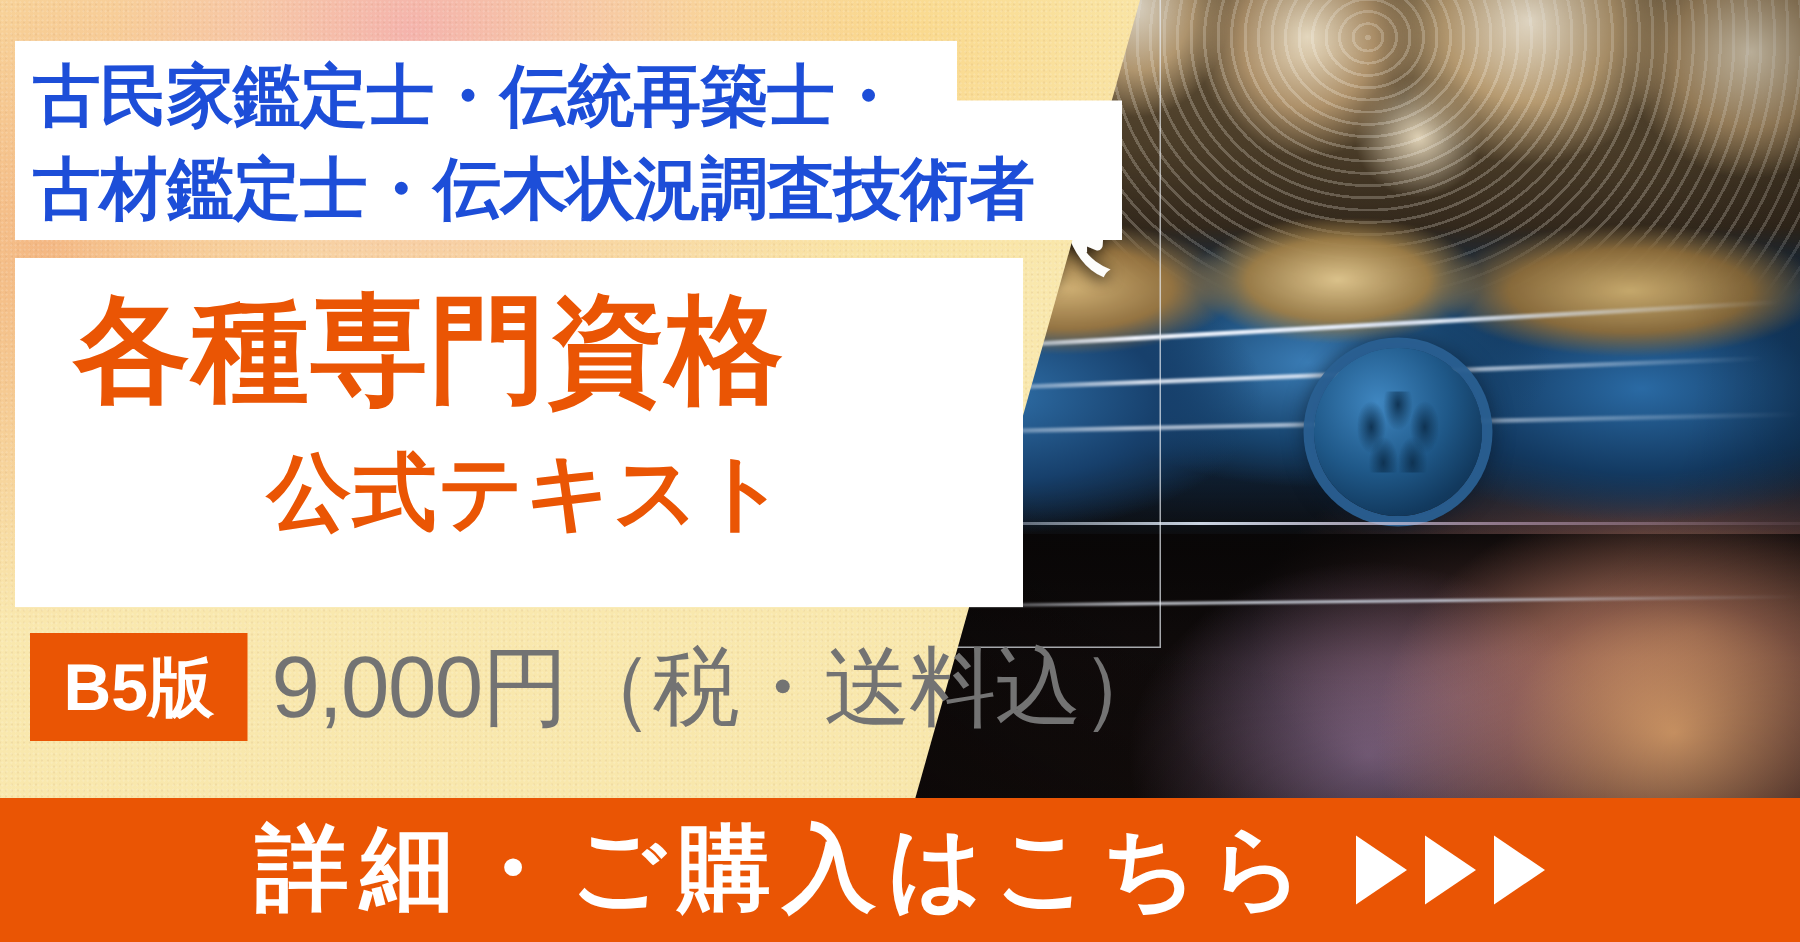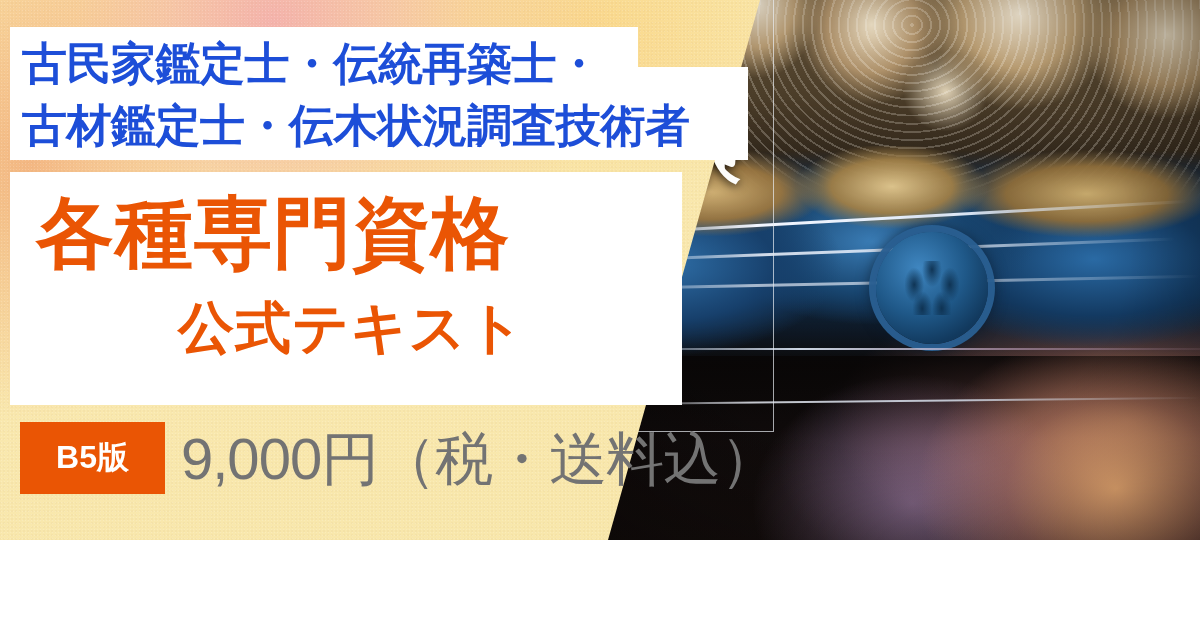--- a/index.html
+++ b/index.html
@@ -163,27 +163,27 @@
 
   
   .card-main{
     position:absolute; left:10px; top:172px; width:672px; height:233px; background:#ffffff;
     clip-path:polygon(0 0, 672px 0, 672px 104px, 680px 104px, 680px 233px, 0 233px);
   }
   .headline{
     position:absolute; left:10px; top:172px; width:680px; height:233px;
     color:#ea5504; font-weight:700; line-height:1.0; letter-spacing:1px;
   }
-  .hl-1{ position:absolute; left:26px; top:22px; font-size:78px; white-space:nowrap; }
+  .hl-1{ position:absolute; left:39px; top:22px; font-size:78px; white-space:nowrap; }
   .hl-2{ position:absolute; left:168px; top:128px; font-size:56px; white-space:nowrap; }
 
   
   .badge{
     position:absolute; left:20px; top:422px; width:145px; height:72px;
-    background:#ea5504; color:#ffffff; font-size:32px; font-weight:700;
+    background:#ea5504; color:#ffffff; font-size:44px; font-weight:700;
     display:flex; align-items:center; justify-content:center; letter-spacing:0;
   }
   .price{
     position:absolute; left:181px; top:428px; height:62px;
     color:#737373; font-size:58px; font-weight:400; white-space:nowrap;
     letter-spacing:-1px; line-height:62px;
   }
 
   
   .cta{
@@ -237,14 +237,22 @@
 
   <div class="card-main"></div>
   <div class="headline">
     <div class="hl-1">各種専門資格</div>
     <div class="hl-2">公式テキスト</div>
   </div>
 
   <div class="badge">B5版</div>
   <div class="price">9,000円（税・送料込）</div>
 
+  <div class="cta">
+    <span class="cta-text">詳細・ご購入はこちら</span>
+    <span class="cta-arrows">
+      <span class="tri"></span>
+      <span class="tri"></span>
+      <span class="tri"></span>
+    </span>
+  </div>
 
 </div>
 
 </body></html>

